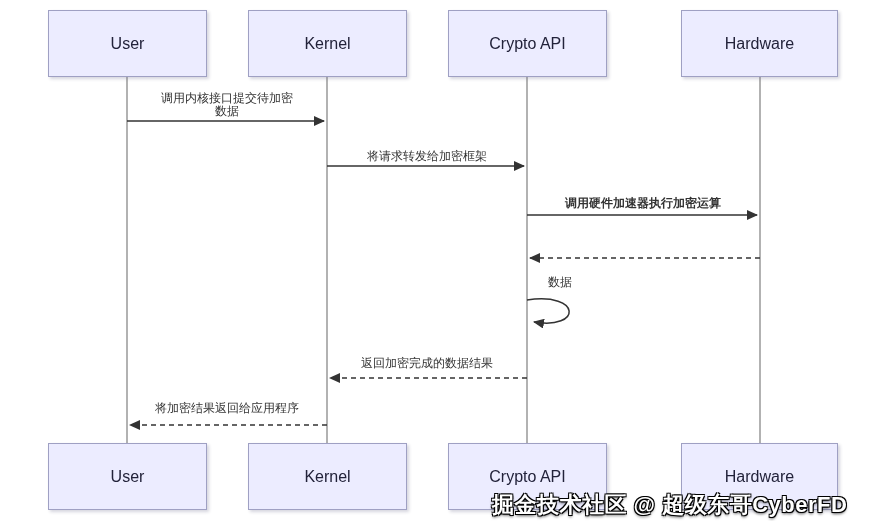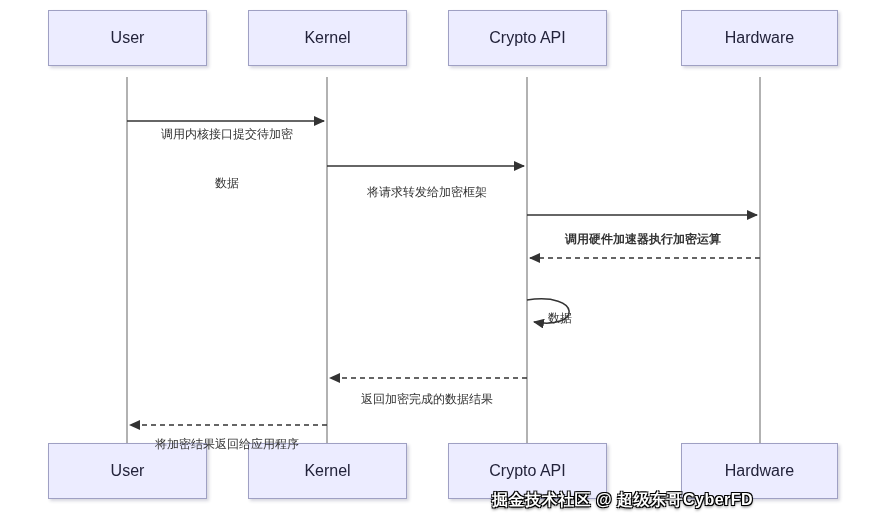--- a/index.html
+++ b/index.html
@@ -30,45 +30,45 @@
     fill: none;
   }
   .arrow.dashed {
     stroke-dasharray: 5 4;
   }
   .arrowhead {
     fill: var(--arrow, #333333);
   }
   .actor {
     position: absolute;
-    height: 56px;
+    height: 67px;
     background: var(--actor-fill, #ececff);
     border: 1px solid var(--actor-border, #9fa0c3);
     display: flex;
     align-items: center;
     justify-content: center;
     font-size: 16px;
     color: #22223a;
     box-shadow: 2px 2px 3px rgba(120,120,150,0.30);
   }
   .msg-label {
     position: absolute;
     width: 260px;
     text-align: center;
     font-size: 12px;
     line-height: 13px;
     color: var(--label-text, #333333);
   }
-  .msg-label span { display: block; margin-top: 36px; }
+  .msg-label span { display: block; }
   .msg-label.bold { font-weight: bold; }
   .watermark {
     position: absolute;
     left: 492px;
     top: 490px;
-    font-size: 16px;
+    font-size: 22px;
     font-weight: bold;
     letter-spacing: 0.5px;
     color: var(--watermark-text, #ffffff);
     white-space: nowrap;
     text-shadow:
       -1px -1px 0 #000,
        1px -1px 0 #000,
       -1px  1px 0 #000,
        1px  1px 0 #000,
        0 2px 3px rgba(0,0,0,0.65);

